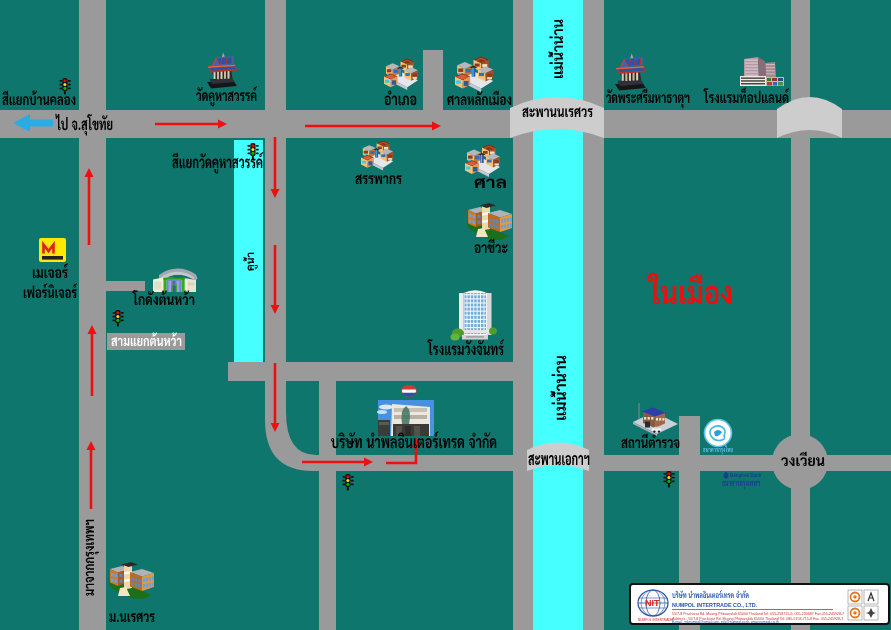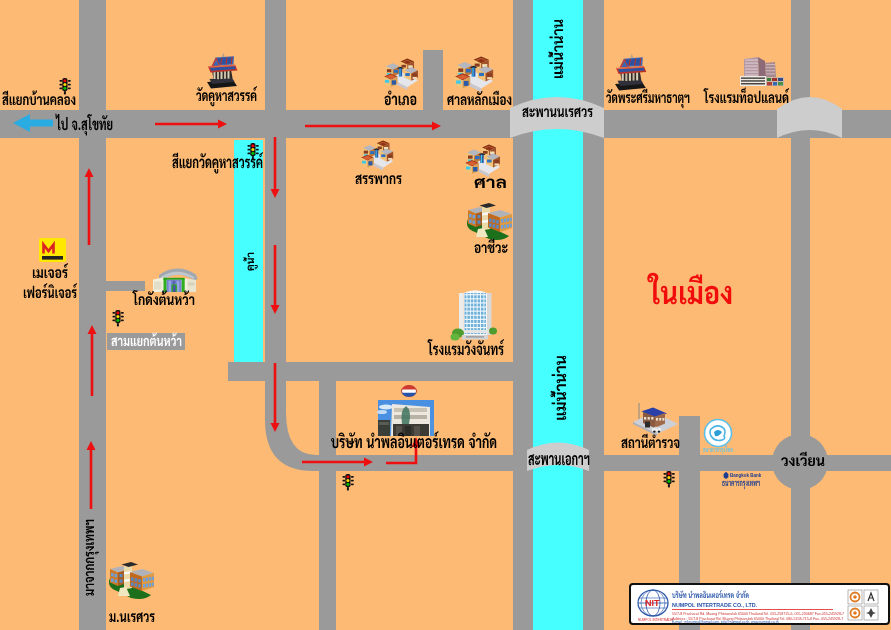--- a/index.html
+++ b/index.html
@@ -1,14 +1,14 @@
 <!DOCTYPE html>
 <html><head><meta charset="utf-8"><title>map</title><style>
 html,body{margin:0;padding:0;background:#fff}
-#map{position:relative;width:891px;height:630px;background:#fdba74;overflow:hidden;font-family:"Liberation Sans",sans-serif}
+#map{position:relative;width:891px;height:630px;background:#0f766e;overflow:hidden;font-family:"Liberation Sans",sans-serif}
 </style></head><body>
 <div id="map">
 <svg width="891" height="630" viewBox="0 0 891 630" xmlns="http://www.w3.org/2000/svg">
 <rect x="533" y="0" width="50" height="630" fill="#46ffff"></rect>
 <rect x="234" y="140" width="29" height="222" fill="#46ffff"></rect>
 <rect x="79" y="0" width="27" height="630" fill="#9a9a9a"></rect>
 <rect x="0" y="110" width="513" height="28" fill="#9a9a9a"></rect>
 <rect x="604" y="110" width="287" height="28" fill="#9a9a9a"></rect>
 <path d="M265,0 L286,0 L286,412 Q286,455 316,455 L533,455 L533,471 L313,471 Q265,471 265,420 Z" fill="#9a9a9a"></path>
 <rect x="583" y="455" width="308" height="16" fill="#9a9a9a"></rect>

